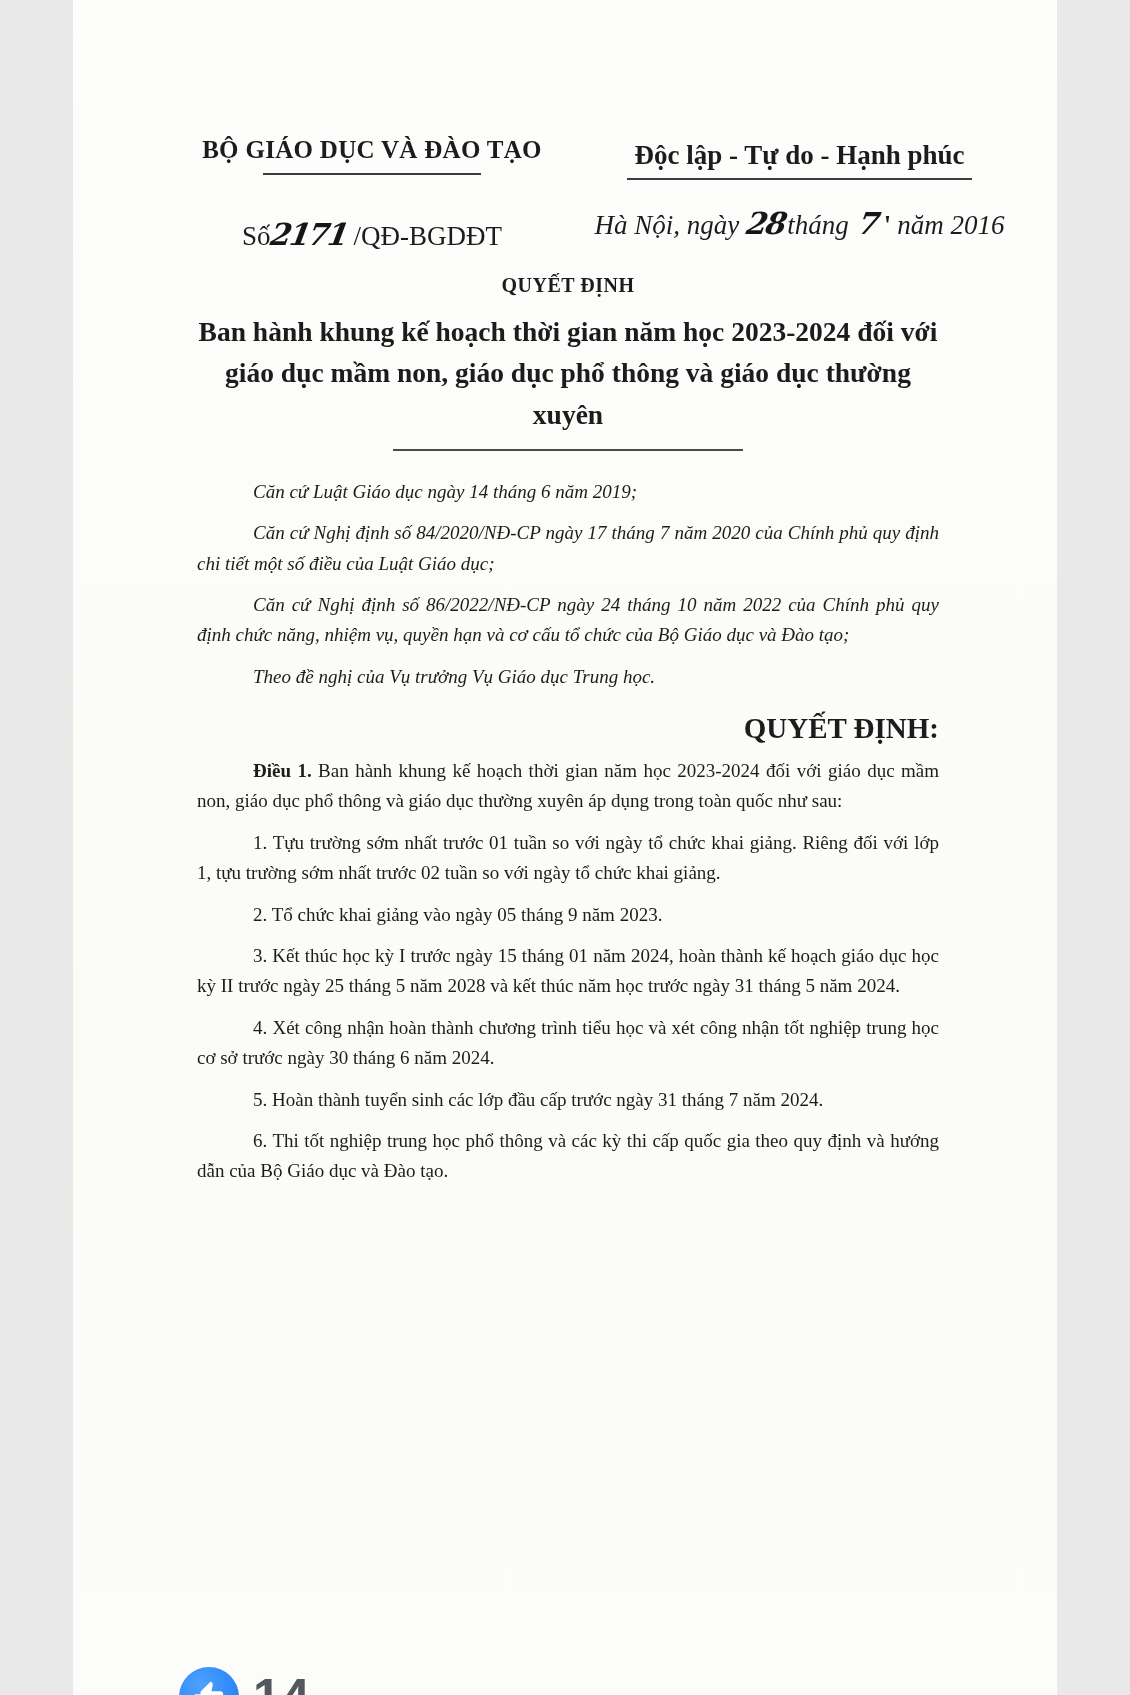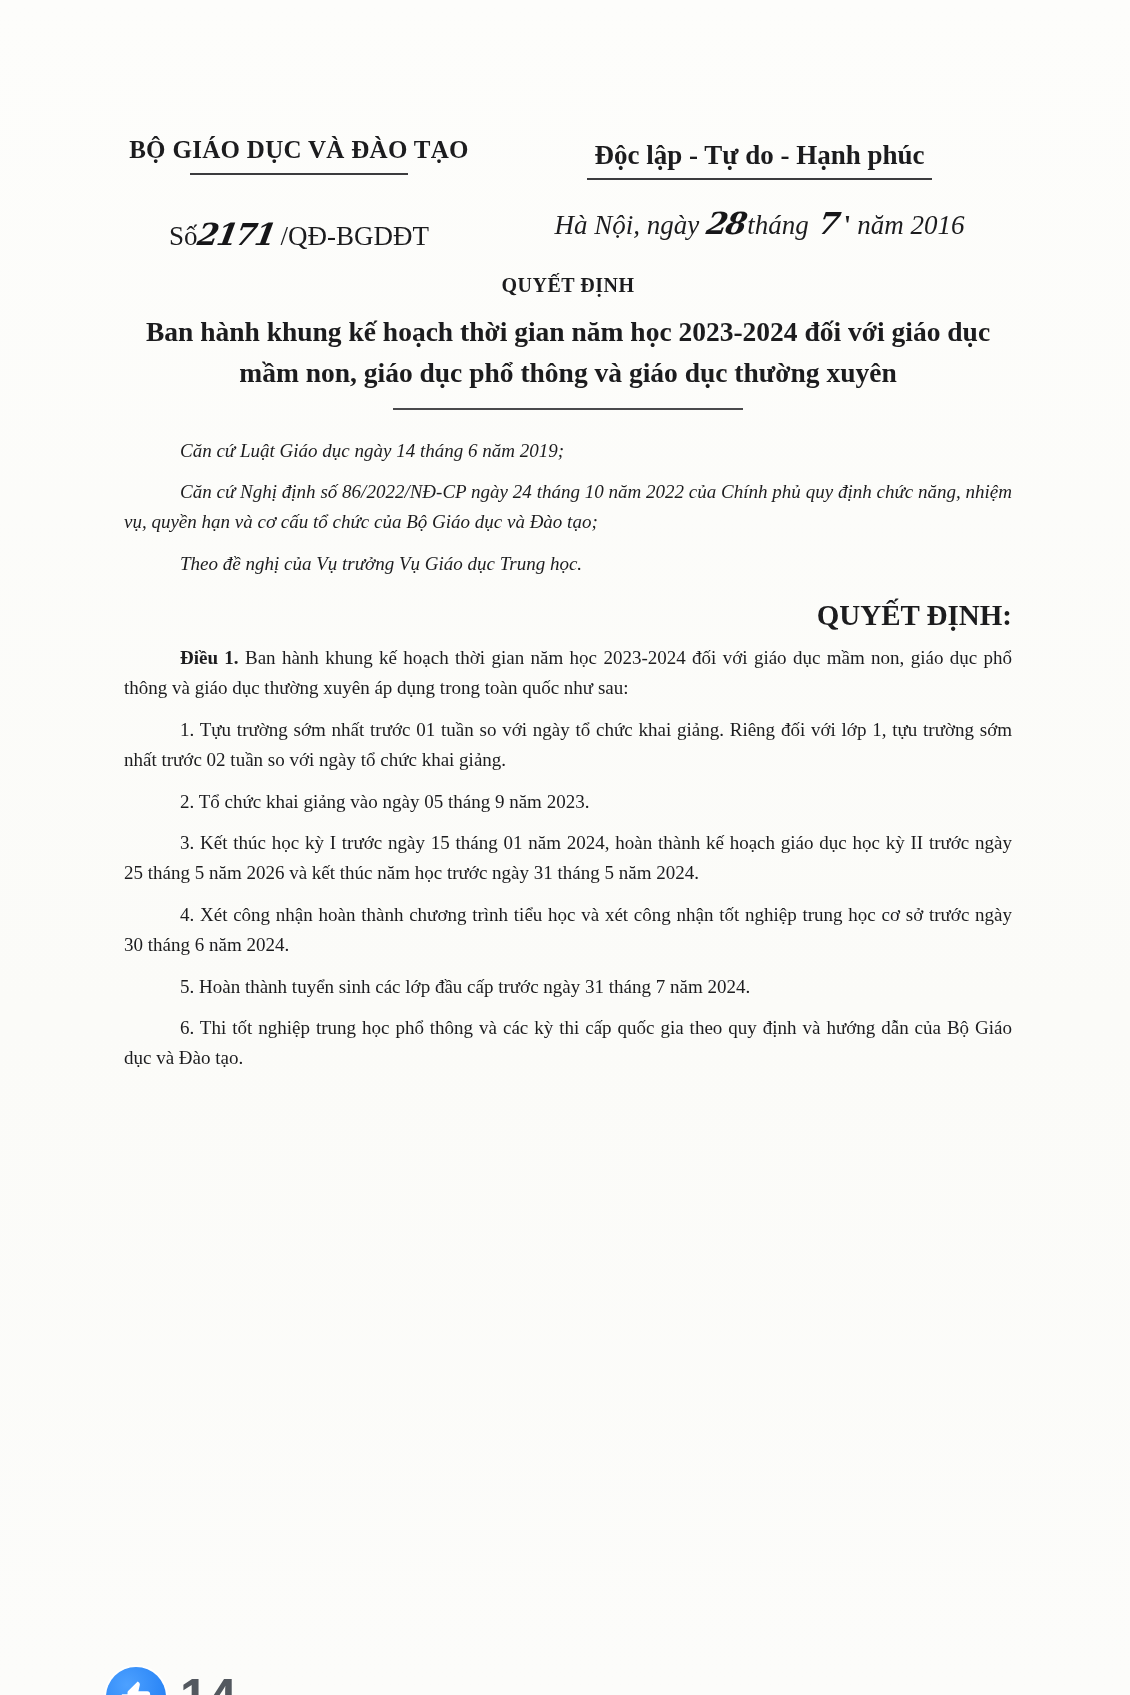--- a/index.html
+++ b/index.html
@@ -1,18 +1,18 @@
 <!DOCTYPE html>
 <html><head>
 <meta charset="utf-8">
 <style>
   html,body{margin:0;padding:0;background:#e9e9e9;}
   .page{
     position:relative;
-    width:1130px;height:1695px;
+    width:984px;height:1695px;
     margin:0 auto;
     background:linear-gradient(180deg,#fdfdfb 0%,#fbfbf8 60%,#fcfcfa 100%);
     overflow:hidden;
     font-family:"Liberation Serif","DejaVu Serif",serif;
     color:#1c1c1e;
   }
   .content{padding:136px 118px 0 124px;}
   
   .hdr{display:flex;justify-content:space-between;align-items:flex-start;}
   .hdr-left{flex:0 0 350px;text-align:center;}
@@ -84,29 +84,30 @@
         </div>
       </div>
     </div>
 
     <div class="doc-title">QUYẾT ĐỊNH</div>
     <div class="doc-subject">Ban hành khung kế hoạch thời gian năm học 2023-2024 đối với giáo dục mầm non, giáo dục phổ thông và giáo dục thường xuyên</div>
     <div class="subject-rule"></div>
 
 
     <p class="para preamble first">Căn cứ Luật Giáo dục ngày 14 tháng 6 năm 2019;</p>
+    <p class="para preamble">Căn cứ Nghị định số 84/2020/NĐ-CP ngày 17 tháng 7 năm 2020 của Chính phủ quy định chi tiết một số điều của Luật Giáo dục;</p>
     <p class="para preamble">Căn cứ Nghị định số 86/2022/NĐ-CP ngày 24 tháng 10 năm 2022 của Chính phủ quy định chức năng, nhiệm vụ, quyền hạn và cơ cấu tổ chức của Bộ Giáo dục và Đào tạo;</p>
     <p class="para preamble">Theo đề nghị của Vụ trưởng Vụ Giáo dục Trung học.</p>
 
     <div class="decide-heading">QUYẾT ĐỊNH:</div>
 
     <p class="para"><span class="b">Điều 1.</span><span> Ban hành khung kế hoạch thời gian năm học 2023-2024 đối với giáo dục mầm non, giáo dục phổ thông và giáo dục thường xuyên áp dụng trong toàn quốc như sau:</span></p>
     <p class="para">1. Tựu trường sớm nhất trước 01 tuần so với ngày tổ chức khai giảng. Riêng đối với lớp 1, tựu trường sớm nhất trước 02 tuần so với ngày tổ chức khai giảng.</p>
     <p class="para">2. Tổ chức khai giảng vào ngày 05 tháng 9 năm 2023.</p>
-    <p class="para">3. Kết thúc học kỳ I trước ngày 15 tháng 01 năm 2024, hoàn thành kế hoạch giáo dục học kỳ II trước ngày 25 tháng 5 năm 2026 và kết thúc năm học trước ngày 31 tháng 5 năm 2024.</p>
+    <p class="para">3. Kết thúc học kỳ I trước ngày 15 tháng 01 năm 2024, hoàn thành kế hoạch giáo dục học kỳ II trước ngày 25 tháng 5 năm 2028 và kết thúc năm học trước ngày 31 tháng 5 năm 2024.</p>
     <p class="para">4. Xét công nhận hoàn thành chương trình tiểu học và xét công nhận tốt nghiệp trung học cơ sở trước ngày 30 tháng 6 năm 2024.</p>
     <p class="para">5. Hoàn thành tuyển sinh các lớp đầu cấp trước ngày 31 tháng 7 năm 2024.</p>
     <p class="para">6. Thi tốt nghiệp trung học phổ thông và các kỳ thi cấp quốc gia theo quy định và hướng dẫn của Bộ Giáo dục và Đào tạo.</p>
 
   </div>
 
   <div class="reaction">
     <div class="like-circle">
       <svg viewBox="0 0 24 24" fill="#ffffff">
         <path d="M2 10h4v12H2zM22 10c0-1.1-.9-2-2-2h-6.3l1-4.6v-.3c0-.4-.2-.8-.4-1.1L13.2 1 6.6 7.6c-.4.3-.6.8-.6 1.4v10c0 1.1.9 2 2 2h9c.8 0 1.5-.5 1.8-1.2l3-7.1c.1-.2.2-.5.2-.7v-2z"></path>

